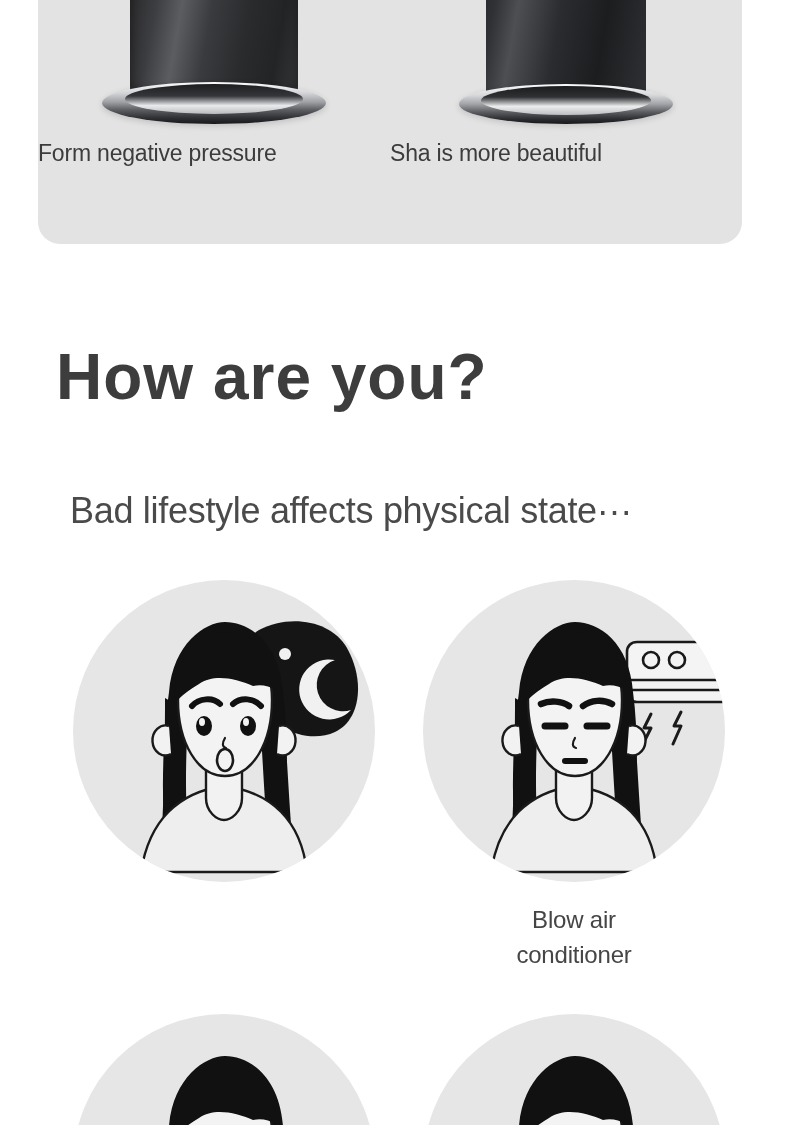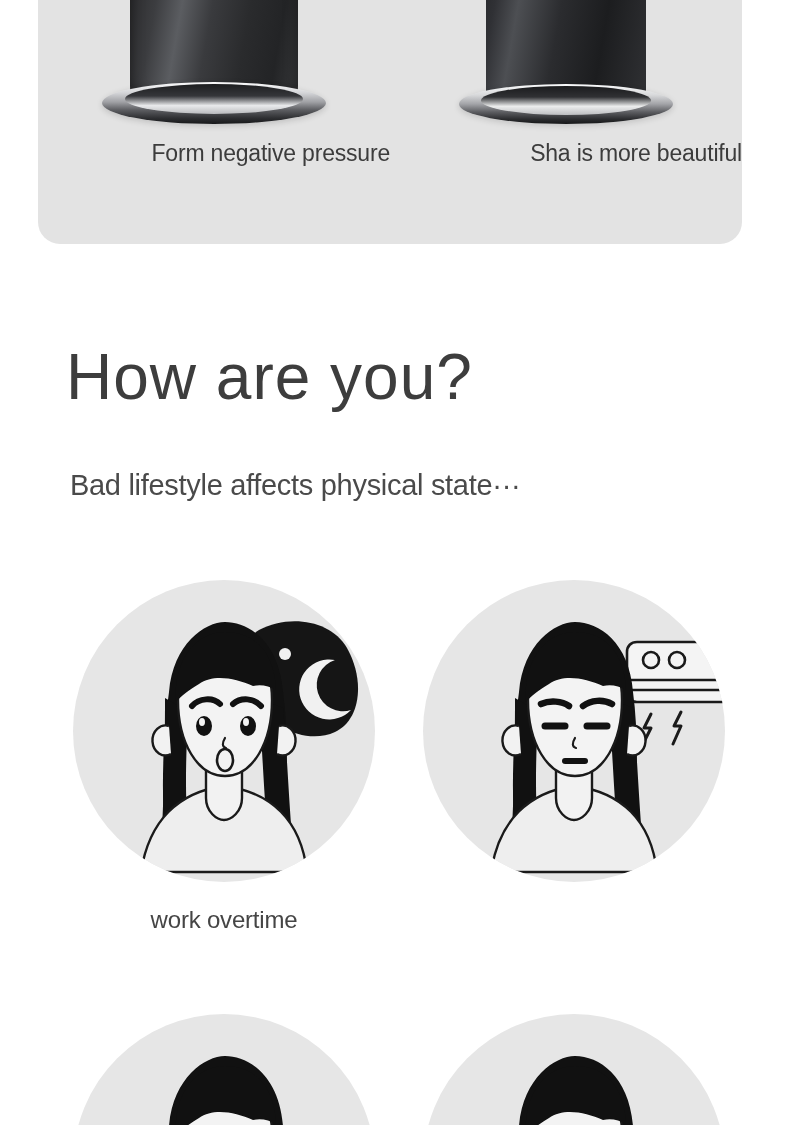--- a/index.html
+++ b/index.html
@@ -43,21 +43,21 @@
     top: 0;
     width: 100%;
     height: 250px;
   }
 
   .caption {
     position: absolute;
     left: 0;
     top: 258px;
     width: 100%;
-    text-align: right;
+    text-align: left;
     font-size: 23px;
     line-height: 31px;
     color: #3c3c3c;
     letter-spacing: -0.2px;
     font-weight: 400;
   }
 
   
   .cup-wide {
     position: absolute;
@@ -196,33 +196,33 @@
     width: 170px;
     height: 29px;
     border-radius: 50%;
     background: linear-gradient(180deg,
         #1a1b1d 0%, #303134 38%, #eceded 70%, #bcbdc0 100%);
   }
 
   
   .headline {
     position: absolute;
-    left: 66px;
+    left: 56px;
     top: 338px;
     font-size: 64px;
     line-height: 78px;
-    font-weight: 400;
+    font-weight: 700;
     color: #3d3d3d;
     letter-spacing: 1px;
   }
   .subhead {
     position: absolute;
     left: 70px;
-    top: 466px;
-    font-size: 29px;
+    top: 492px;
+    font-size: 36px;
     line-height: 38px;
     color: #4a4a4a;
     letter-spacing: -0.3px;
   }
 
   
   .illus-grid { position: absolute; left: 0; top: 0; width: 100%; }
 
   .illus-cell { position: absolute; width: 302px; }
   .illus-cell.c-r0c0 { left: 73px;  top: 580px; }
@@ -329,23 +329,20 @@
         <ellipse cx="131" cy="146" rx="8" ry="10" fill="#111"></ellipse>
         <ellipse cx="175" cy="146" rx="8" ry="10" fill="#111"></ellipse>
         <ellipse cx="129" cy="142" rx="3" ry="4" fill="#f3f3f3"></ellipse>
         <ellipse cx="173" cy="142" rx="3" ry="4" fill="#f3f3f3"></ellipse>
 
         <path d="M152 158 C149 163 149 167 153 168" stroke="#1a1a1a" stroke-width="2.2" fill="none" stroke-linecap="round"></path>
 
         <ellipse cx="152" cy="180" rx="8" ry="11" fill="none" stroke="#1a1a1a" stroke-width="2.6"></ellipse>
       </svg>
     </div>
-    <div class="illus-caption">
-      <div>work overtime</div>
-    </div>
   </div>
 
   <div class="illus-cell c-r0c1">
     <div class="illus-circle">
       <svg viewBox="0 0 302 302" width="302" height="302" aria-hidden="true">
 
         <g>
           <path d="M214 62 L318 62 L318 122 L214 122 C208 122 204 118 204 112 L204 72 C204 66 208 62 214 62 Z" fill="#f4f4f4" stroke="#1a1a1a" stroke-width="2.6"></path>
           <line x1="204" y1="100" x2="318" y2="100" stroke="#1a1a1a" stroke-width="2.6"></line>
           <line x1="204" y1="110" x2="318" y2="110" stroke="#1a1a1a" stroke-width="2.6"></line>
@@ -379,20 +376,24 @@
         <path d="M118 124 C127 120 139 121 146 126" stroke="#111" stroke-width="6.5" fill="none" stroke-linecap="round"></path>
         <path d="M160 126 C168 120 180 119 189 124" stroke="#111" stroke-width="6.5" fill="none" stroke-linecap="round"></path>
 
         <path d="M122 146 L142 146" stroke="#111" stroke-width="7" stroke-linecap="round"></path>
         <path d="M164 146 L184 146" stroke="#111" stroke-width="7" stroke-linecap="round"></path>
 
         <path d="M152 158 C149 163 149 167 153 168" stroke="#1a1a1a" stroke-width="2.2" fill="none" stroke-linecap="round"></path>
 
         <path d="M142 181 L162 181" stroke="#111" stroke-width="6" stroke-linecap="round"></path>
       </svg>
+    </div>
+    <div class="illus-caption">
+      <div>Blow air</div>
+      <div>conditioner</div>
     </div>
   </div>
 
   <div class="illus-cell c-r1c0">
     <div class="illus-circle">
       <svg viewBox="0 0 302 302" width="302" height="302" aria-hidden="true">
         <path d="M96 112 C100 64 132 42 152 42 C176 42 206 62 210 112
                  C216 156 214 210 210 258 L196 262 C198 214 196 166 190 136
                  L112 136 C106 166 104 214 106 262 L92 258 C88 210 90 156 96 112 Z" fill="#111"></path>
         <path d="M105 120 C105 80 126 58 152 58 C178 58 199 80 199 120

